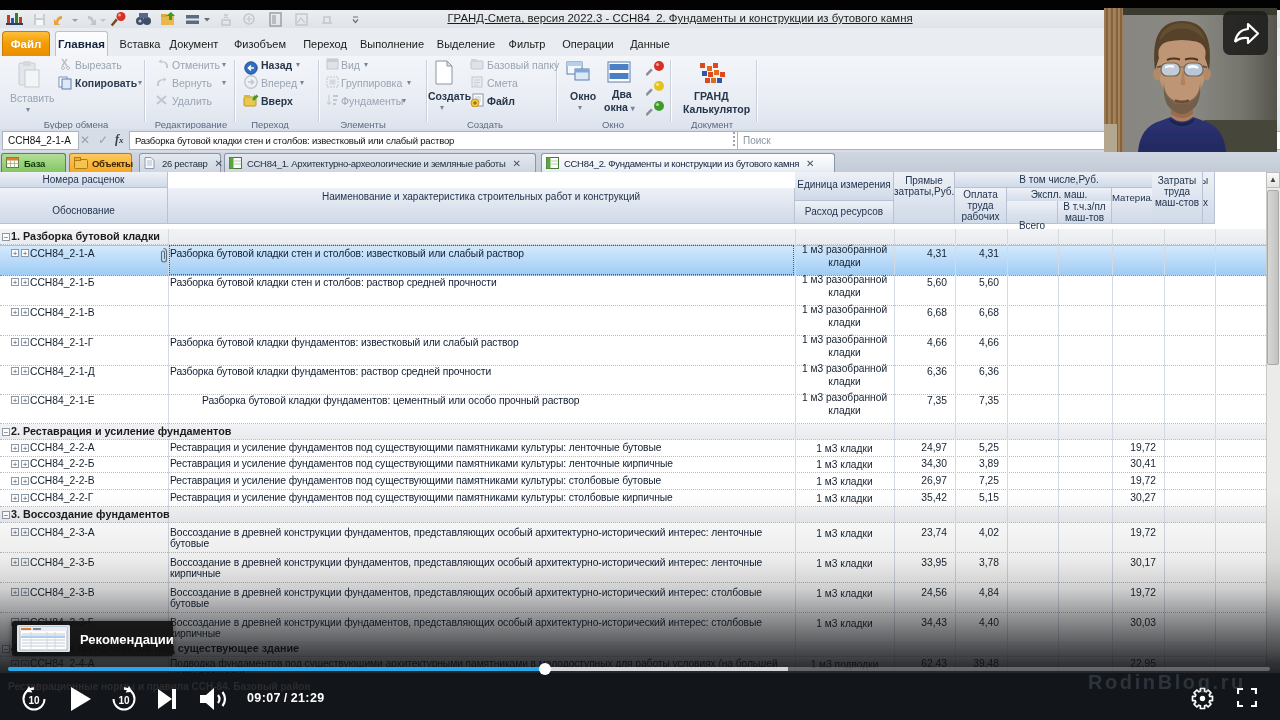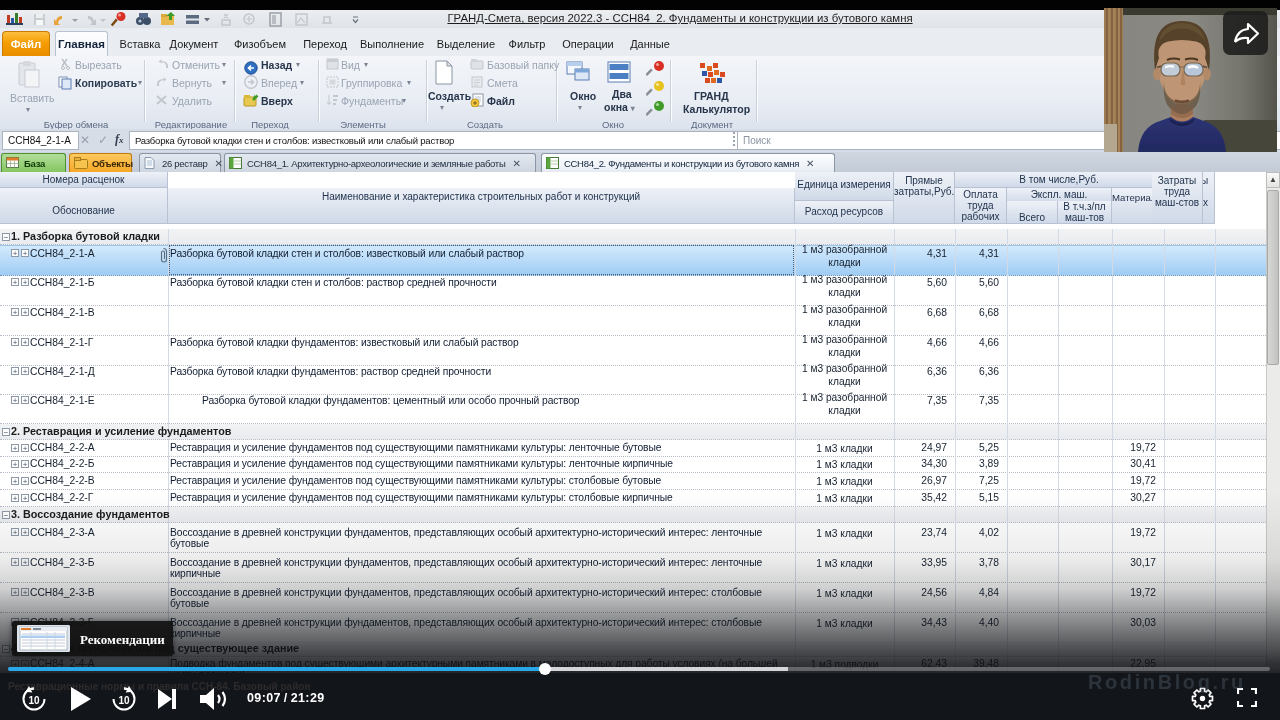--- a/index.html
+++ b/index.html
@@ -60,21 +60,21 @@
     border-radius:2px;box-sizing:border-box;}
   
   #webcam{left:1104px;top:8px;width:173px;height:144px;background:#878783;overflow:hidden;}
   
   #fade{left:0;top:490px;width:1280px;height:230px;pointer-events:none;
     background:linear-gradient(rgba(10,12,16,0) 0%,rgba(10,12,16,0.08) 30%,rgba(10,12,16,0.20) 43%,rgba(10,12,16,0.42) 54%,rgba(11,13,17,0.60) 63%,rgba(12,14,18,0.72) 70%,rgba(12,14,18,0.83) 75%,rgba(13,15,19,0.90) 79%,rgba(14,16,20,0.96) 85%,#12151a 100%);}
   #controls{left:0;top:673px;width:1280px;height:47px;background:#12151a;}
   #ptime{left:247px;top:691px;font-size:12.5px;color:#fff;font-weight:bold;letter-spacing:0.4px;}
   #watermark{left:1088px;top:671px;font-size:20px;font-weight:bold;color:rgba(115,128,145,0.28);letter-spacing:2.6px;}
   
-  #tooltip{left:12px;top:621px;width:161px;height:35px;background:rgba(16,16,16,0.93);border-radius:2px;box-shadow:0 1px 6px rgba(0,0,0,0.5);font-family:Liberation Serif, serif;}
+  #tooltip{left:12px;top:621px;width:161px;height:35px;background:rgba(16,16,16,0.93);border-radius:2px;box-shadow:0 1px 6px rgba(0,0,0,0.5);}
   #thumb{left:5px;top:4px;width:53px;height:27px;background:#e8ecf2;border-radius:2px;overflow:hidden;}
   #ttext{left:68px;top:11px;font-size:13px;font-weight:bold;color:#fff;}
 </style>
 </head>
 <body>
 <div id="stage">
   <div class="abs" id="topblack"></div>
   <div class="abs" id="titlebar"></div>
   <div class="abs" id="title">ГРАНД-Смета, версия 2022.3 - ССН84_2. Фундаменты и конструкции из бутового камня</div>
   <div class="abs" id="qat">
@@ -353,21 +353,21 @@
       </div>
     <div class="hcell" style="left:894px;top:0;width:61px;height:52px;">
         <div style="margin-top:3px;">Прямые затраты,Руб.</div>
       </div>
     <div class="hcell" style="left:955px;top:0;width:209px;height:16px;line-height:16px;">В том числе,Руб.</div>
     <div class="hcell" style="left:955px;top:16px;width:52px;height:36px;">
         <div style="margin-top:1px;">Оплата труда рабочих</div>
       </div>
     <div class="hcell" style="left:1007px;top:16px;width:105px;height:16px;line-height:13px;">Экспл. маш.</div>
     <div class="hcell" style="left:1007px;top:29px;width:51px;height:23px;">
-        <div style="margin-top:11px;">Всего</div>
+        <div style="margin-top:19px;">Всего</div>
       </div>
     <div class="hcell" style="left:1058px;top:29px;width:54px;height:23px;">
         <div style="margin-top:0px;">В т.ч.з/пл маш-тов</div>
       </div>
     <div class="hcell" style="left:1112px;top:16px;width:52px;height:36px;font-size:9.6px;">
         <div style="margin-top:4px;">Материалы</div>
       </div>
     <div class="hcell" style="left:1164px;top:0;width:51px;height:52px;">
         <div style="margin-top:3px;">Затраты труда рабочих</div>
       </div>

